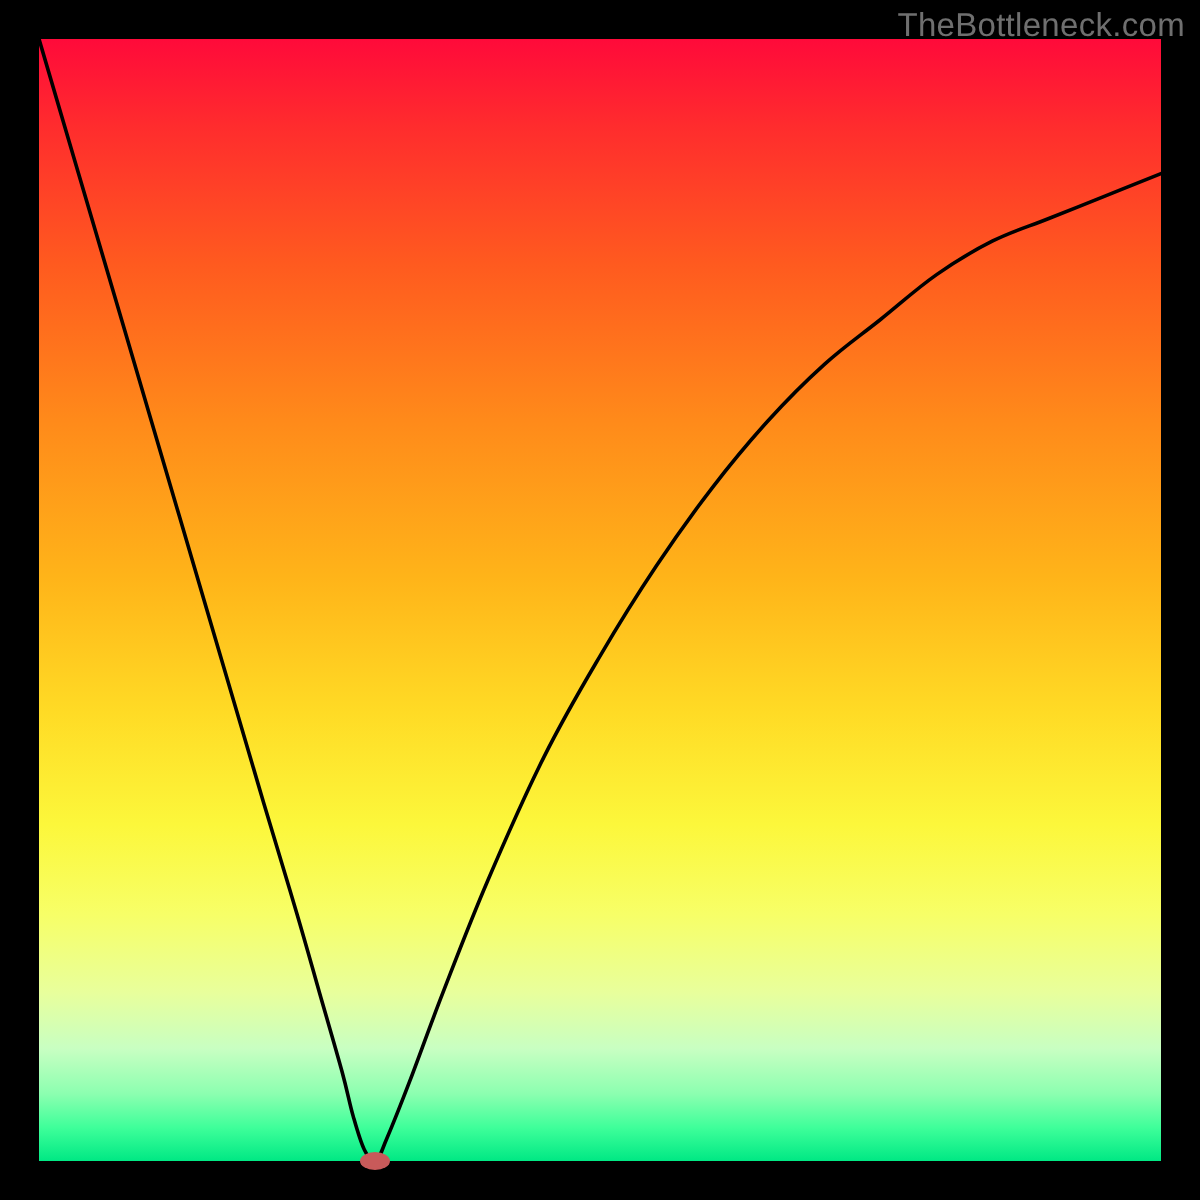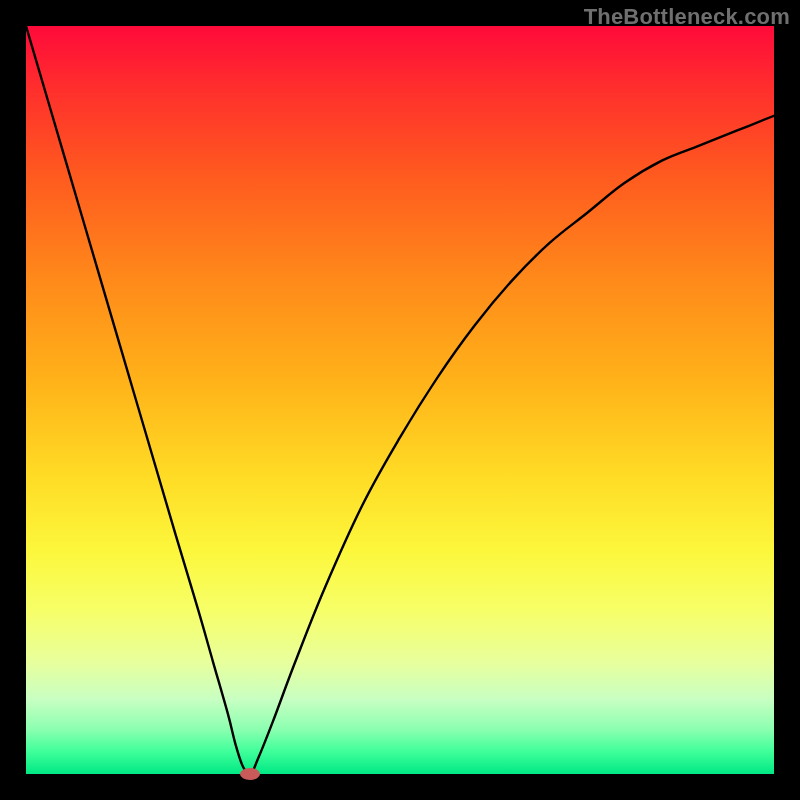--- a/index.html
+++ b/index.html
@@ -32,21 +32,21 @@
       #3fff9a 97%,
       #00e884 100%
     );
   }
   .watermark {
     position: absolute;
     top: 4px;
     right: 10px;
     color: #6f6f6f;
     font-size: 22px;
-    font-weight: 700;
+    font-weight: 400;
     letter-spacing: 0.2px;
     user-select: none;
   }
   svg.curve {
     position: absolute;
     left: 0;
     top: 0;
     width: 748px;
     height: 748px;
     display: block;

